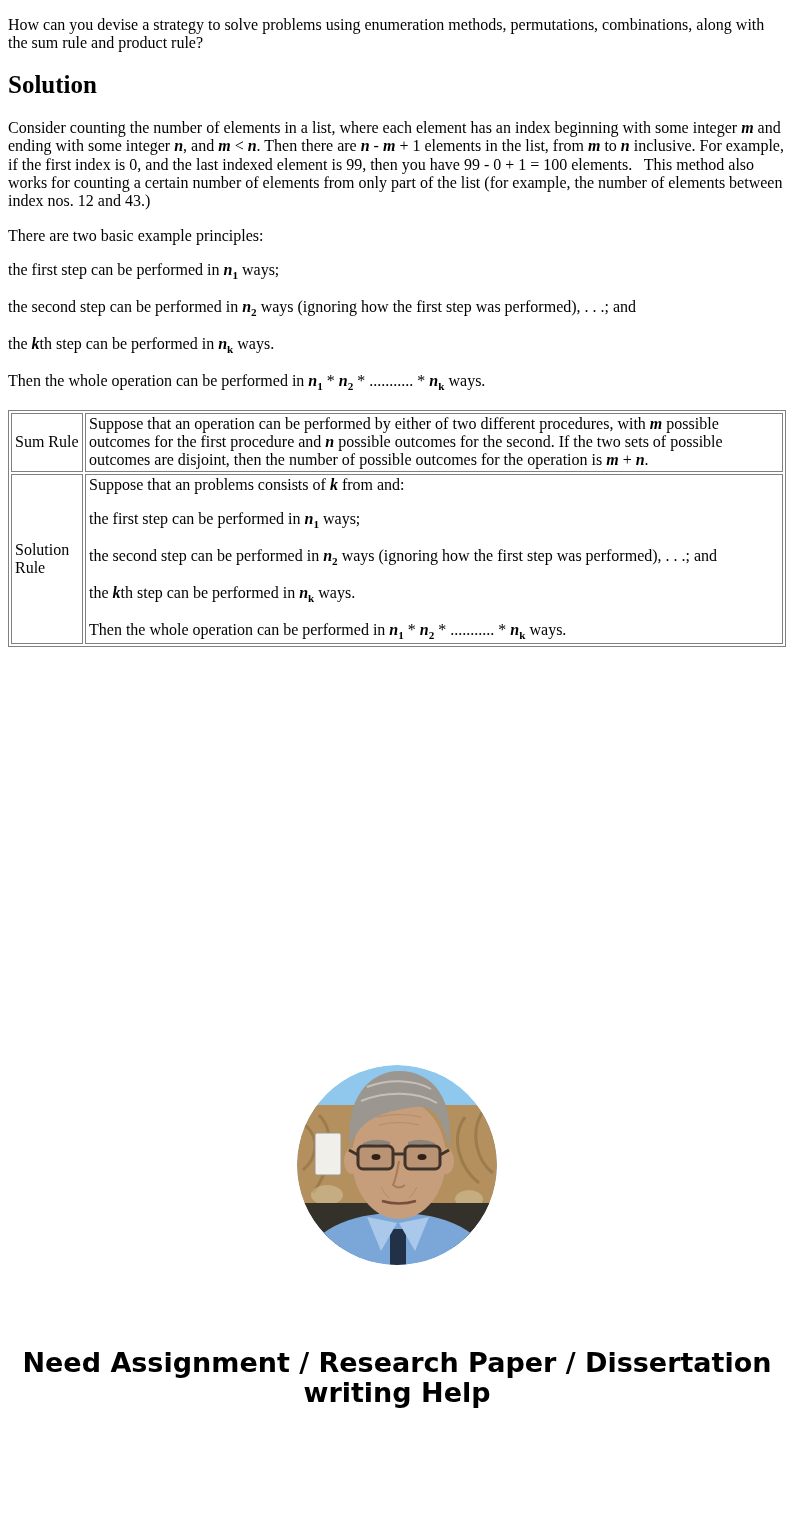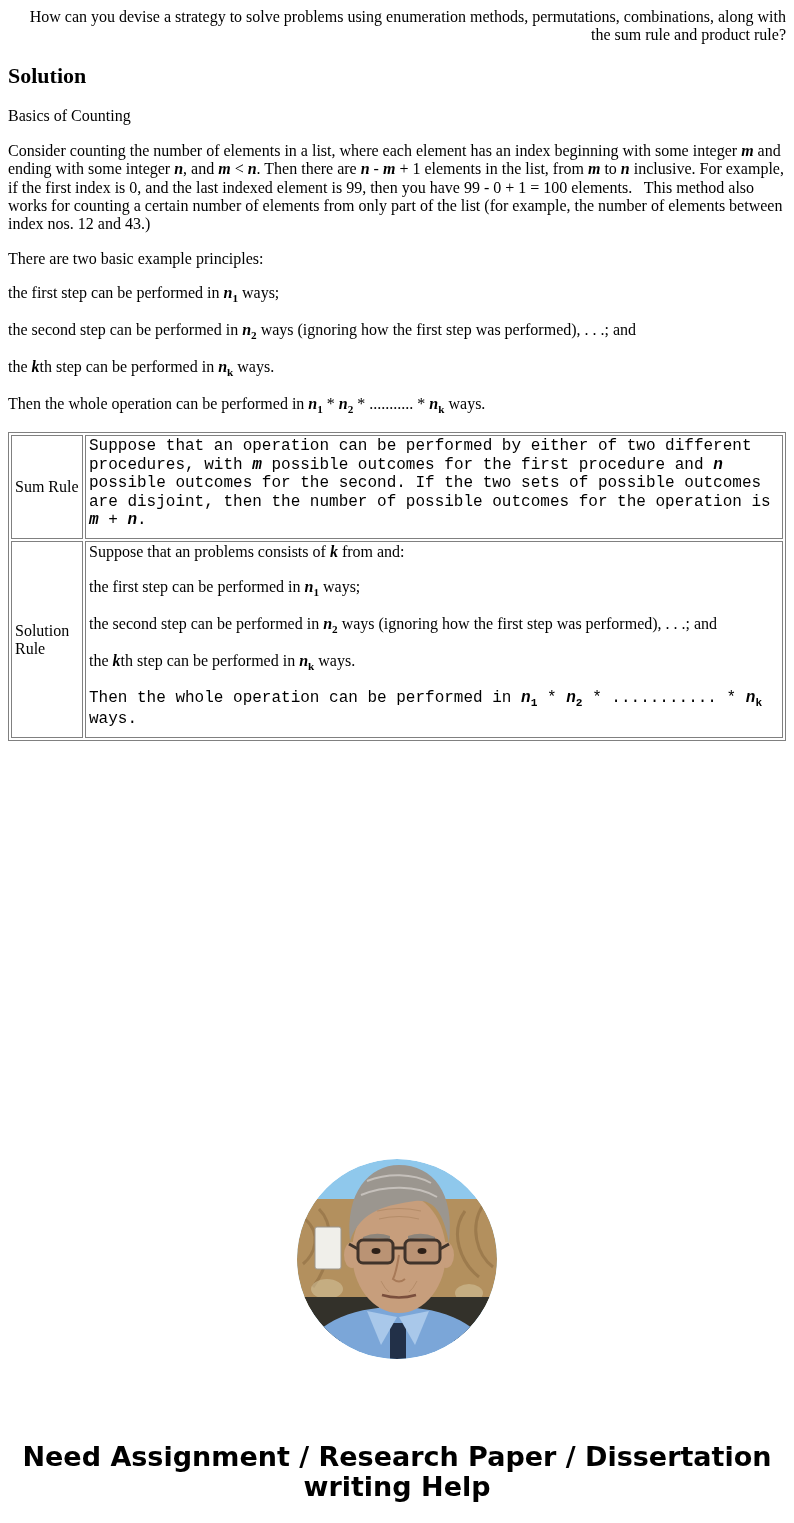--- a/index.html
+++ b/index.html
@@ -7,41 +7,41 @@
     --table-border:#808080;
   }
   html,body{margin:0;padding:0;background:#fff;}
   body{
     width:794px;height:1523px;overflow:hidden;
     font-family:"Liberation Serif", serif;
     font-size:16px;line-height:1.15;color:var(--text);
   }
   .page{padding:8px 8px 0 8px;box-sizing:border-box;}
   .page p{margin:16px 0;}
-  .page p.first{margin-top:0;text-align:right;}
-  h3{font-size:22px;margin:18.7px 0;font-weight:bold;}
+  .page p.first{margin-top:8px;}
+  h3{font-size:25px;margin:18.7px 0;font-weight:bold;}
   .var{font-weight:bold;font-style:italic;}
   sub.vsub{font-weight:bold;font-style:normal;font-size:0.7em;}
 
   table.rules{
     width:778px;
     border:1px solid var(--table-border);
     border-collapse:separate;
     border-spacing:2px;
     margin-top:4px;
   }
   table.rules td{
     border:1px solid var(--table-border);
     padding:1px 3px;
     vertical-align:middle;
   }
   td.rule-label{width:64px;margin-left:19px;}
   td.rule-body p{margin:16px 0;}
   td.rule-body p:first-child{margin-top:0;}
-  td.rule-body p:last-child{margin-bottom:8px;font-family:Liberation Mono, monospace;}
+  td.rule-body p:last-child{margin-bottom:0;}
 
   .avatar-wrap{
     margin-top:418px;
     display:flex;justify-content:center;
   }
   .avatar{width:200px;height:200px;border-radius:50%;display:block;}
 
   .footer{
     margin:53px auto 0 auto;
     max-width:760px;
@@ -78,21 +78,20 @@
 </style>
 </head>
 <body>
 
 <div class="page">
 
   <p class="first">How can you devise a strategy to solve problems using enumeration methods, permutations, combinations, along with the sum rule and product rule?</p>
 
   <h3>Solution</h3>
 
-  <p>Basics of Counting</p>
 
 
   <p><span>Consider counting the number of elements in a list, where each element has an index beginning with some integer </span><span class="var">m</span><span> and ending with some integer </span><span class="var">n</span><span>, and </span><span class="var">m</span><span> &lt; </span><span class="var">n</span><span>. Then there are </span><span class="var">n</span><span> - </span><span class="var">m</span><span> + 1 elements in the list, from </span><span class="var">m</span><span> to </span><span class="var">n</span><span> inclusive. For example, if the first index is 0, and the last indexed element is 99, then you have 99 - 0 + 1 = 100 elements.&nbsp;&nbsp; This method also works for counting a certain number of elements from only part of the list (for example, the number of elements between index nos. 12 and 43.)</span></p>
 
   <p>There are two basic example principles:</p>
 
   <p><span>the first step can be performed in </span><span class="var">n<sub class="vsub">1</sub></span><span> ways;</span></p>
 
   <p><span>the second step can be performed in </span><span class="var">n<sub class="vsub">2</sub></span><span> ways (ignoring how the first step was performed), . . .; and</span></p>
 

